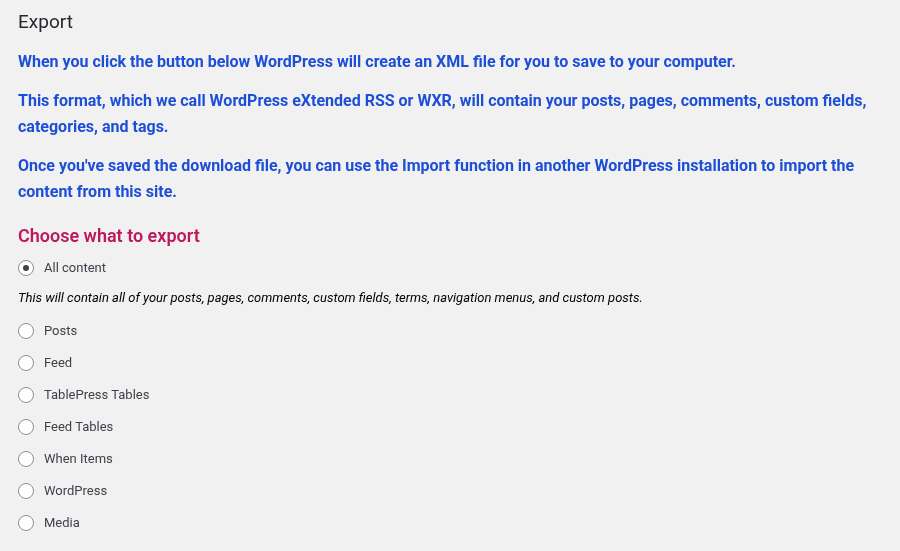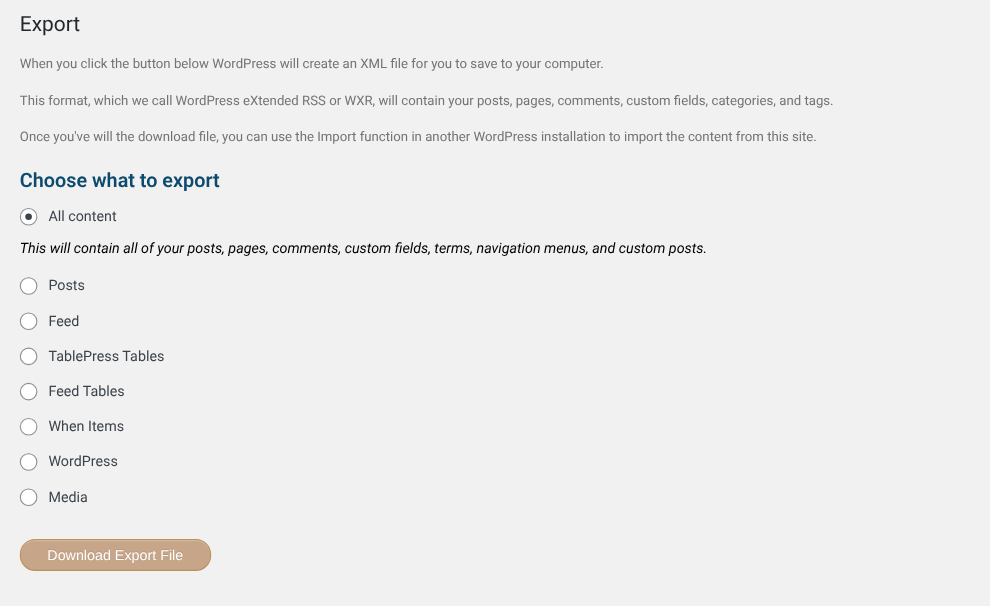--- a/index.html
+++ b/index.html
@@ -12,29 +12,30 @@
       width: 900px;
     }
     h1.page-title {
       font-size: 19px;
       font-weight: 400;
       color: #23282d;
       margin: 0 0 14px 0;
       line-height: 1.3;
     }
     p.intro {
-      font-size: 12px;
-      color: #737373;
+      font-size: 16px;
+      color: #1d4ed8;
       line-height: 1.6;
       margin: 0 0 14px 0;
+      font-weight: bold;
     }
     h2.section-title {
       font-size: 18px;
       font-weight: 600;
-      color: #0c4a6e;
+      color: #be185d;
       margin: 20px 0 14px 0;
     }
     .radio-row {
       display: flex;
       align-items: center;
       margin: 0 0 16px 0;
       cursor: pointer;
     }
     .radio {
       width: 16px;
@@ -81,21 +82,21 @@
   </style>
 </head>
 <body>
 
 
 
 <h1 class="page-title">Export</h1>
 
 <p class="intro">When you click the button below WordPress will create an XML file for you to save to your computer.</p>
 <p class="intro">This format, which we call WordPress eXtended RSS or WXR, will contain your posts, pages, comments, custom fields, categories, and tags.</p>
-<p class="intro">Once you've will the download file, you can use the Import function in another WordPress installation to import the content from this site.</p>
+<p class="intro">Once you've saved the download file, you can use the Import function in another WordPress installation to import the content from this site.</p>
 
 <h2 class="section-title">Choose what to export</h2>
 
 <div class="radio-row">
   <span class="radio checked"></span>
   <span class="radio-label">All content</span>
 </div>
 
 <p class="description">This will contain all of your posts, pages, comments, custom fields, terms, navigation menus, and custom posts.</p>
 

